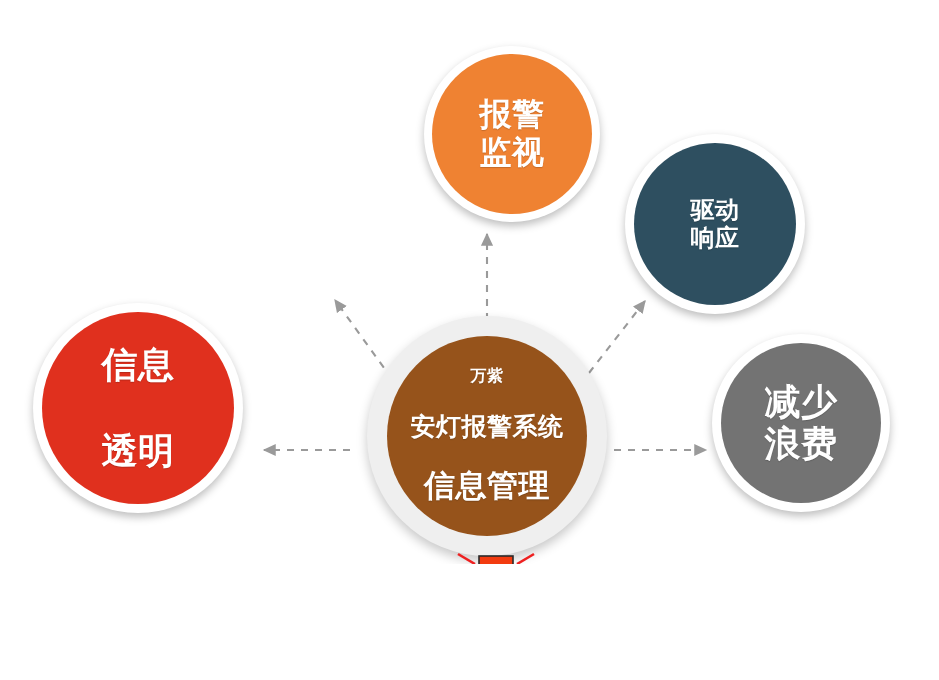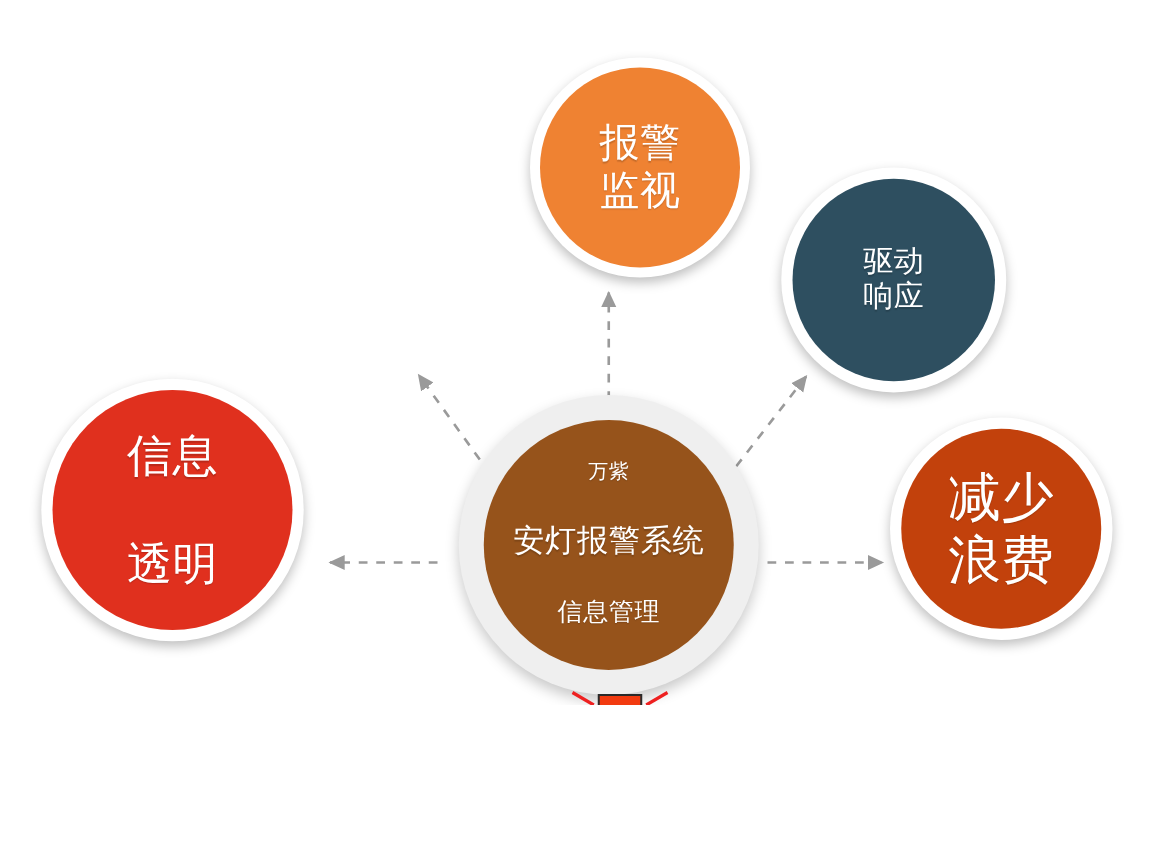--- a/index.html
+++ b/index.html
@@ -10,20 +10,21 @@
   }
   body {
     font-family: "Liberation Sans", "DejaVu Sans", sans-serif;
   }
   #canvas {
     position: relative;
     width: 939px;
     height: 564px;
     background: #ffffff;
     overflow: hidden;
+    font-weight: bold;
   }
 
   
   #arrow-layer {
     position: absolute;
     left: 0; top: 0;
     width: 939px;
     height: 680px;
     z-index: 1;
   }
@@ -66,21 +67,21 @@
   }
   #node-center .disc {
     background: #96531b;
     font-size: 25px;
     justify-content: space-around;
     padding: 18px 0;
     box-sizing: border-box;
   }
   #node-center .l1 { font-size: 16px; }
   #node-center .l2 { font-size: 25px; }
-  #node-center .l3 { font-size: 20px; text-align: center; }
+  #node-center .l3 { font-size: 31px; text-align: center; }
 
   
   #node-alarm {
     left: 424px; top: 46px;
     width: 176px; height: 176px;
   }
   #node-alarm .disc { background: #ef8232; font-size: 32px; }
 
   #node-expose {
     left: 216px; top: 118px;
@@ -97,21 +98,21 @@
   #node-info {
     left: 33px; top: 303px;
     width: 210px; height: 210px;
   }
   #node-info .disc { background: #e0301e; font-size: 36px; gap: 44px; }
 
   #node-waste {
     left: 712px; top: 334px;
     width: 178px; height: 178px;
   }
-  #node-waste .disc { background: #c2410c; font-size: 42px; }
+  #node-waste .disc { background: #737373; font-size: 36px; }
 
   
   #andon-light {
     position: absolute;
     left: 446px; top: 548px;
     width: 100px; height: 100px;
     z-index: 3;
   }
 </style>
 </head>

